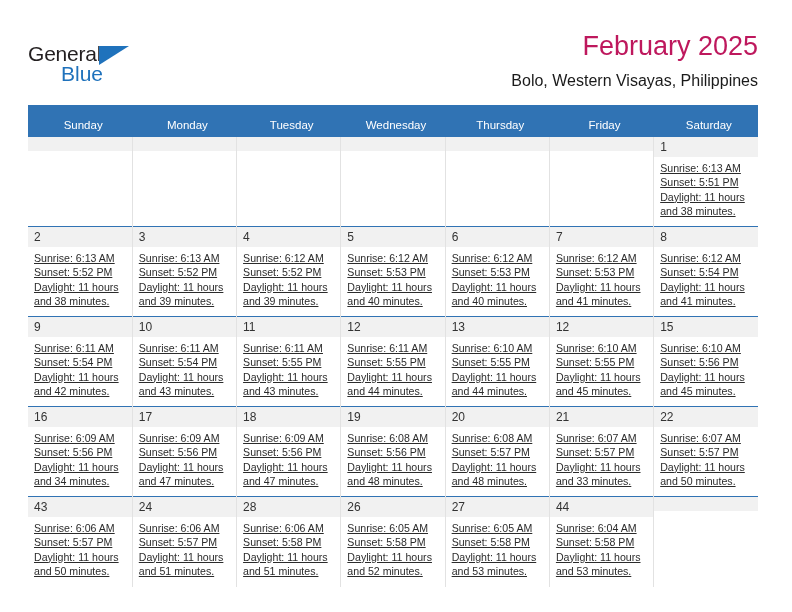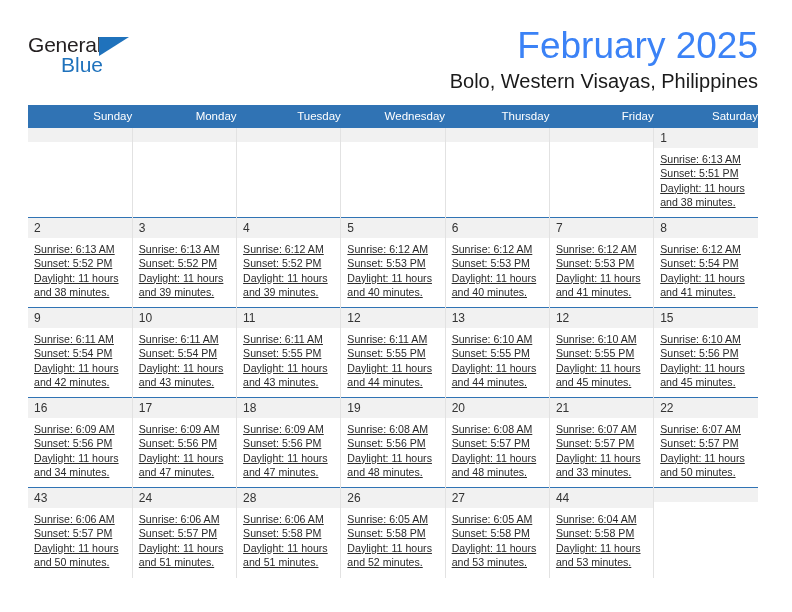--- a/index.html
+++ b/index.html
@@ -25,21 +25,21 @@
   .header {
     position: absolute;
     top: 30px;
     left: 28px;
     right: 34px;
     height: 68px;
   }
   .logo {
     position: absolute;
     left: 0;
-    top: 4px;
+    top: 13px;
     width: 150px;
     height: 52px;
   }
   .logo-general {
     font-size: 21px;
     color: #231f20;
     letter-spacing: -0.2px;
     line-height: 22px;
     display: block;
     font-family: "Liberation Sans", sans-serif;
@@ -62,49 +62,49 @@
     border-left: 30px solid #1f72bc;
     border-bottom: 19px solid transparent;
   }
   .title-block {
     position: absolute;
     right: 0;
     top: 0;
     text-align: right;
   }
   .cal-title {
-    font-size: 37px;
-    color: #3b82f6;
+    font-size: 27px;
+    color: #be185d;
     line-height: 32px;
     white-space: nowrap;
   }
   .cal-subtitle {
-    font-size: 20px;
+    font-size: 16px;
     color: #1a1a1a;
     line-height: 20px;
     margin-top: 9px;
     white-space: nowrap;
   }
 
   
   .calendar {
     position: absolute;
     left: 28px;
     top: 105px;
     width: 730px;
     border-collapse: collapse;
     table-layout: fixed;
   }
   .calendar th {
     background: #3073b4;
     color: #ffffff;
     font-size: 11.5px;
     font-weight: normal;
-    text-align: right;
-    padding: 5px 0 5px 6px;
+    text-align: center;
+    padding: 14px 0 5px 6px;
     height: 11px;
     vertical-align: middle;
     margin-left: 22px;
   }
   .calendar td {
     vertical-align: top;
     padding: 0;
     border-top: 1px solid #3073b4;
     border-left: 1px solid #e2e2e2;
     height: 90px;

